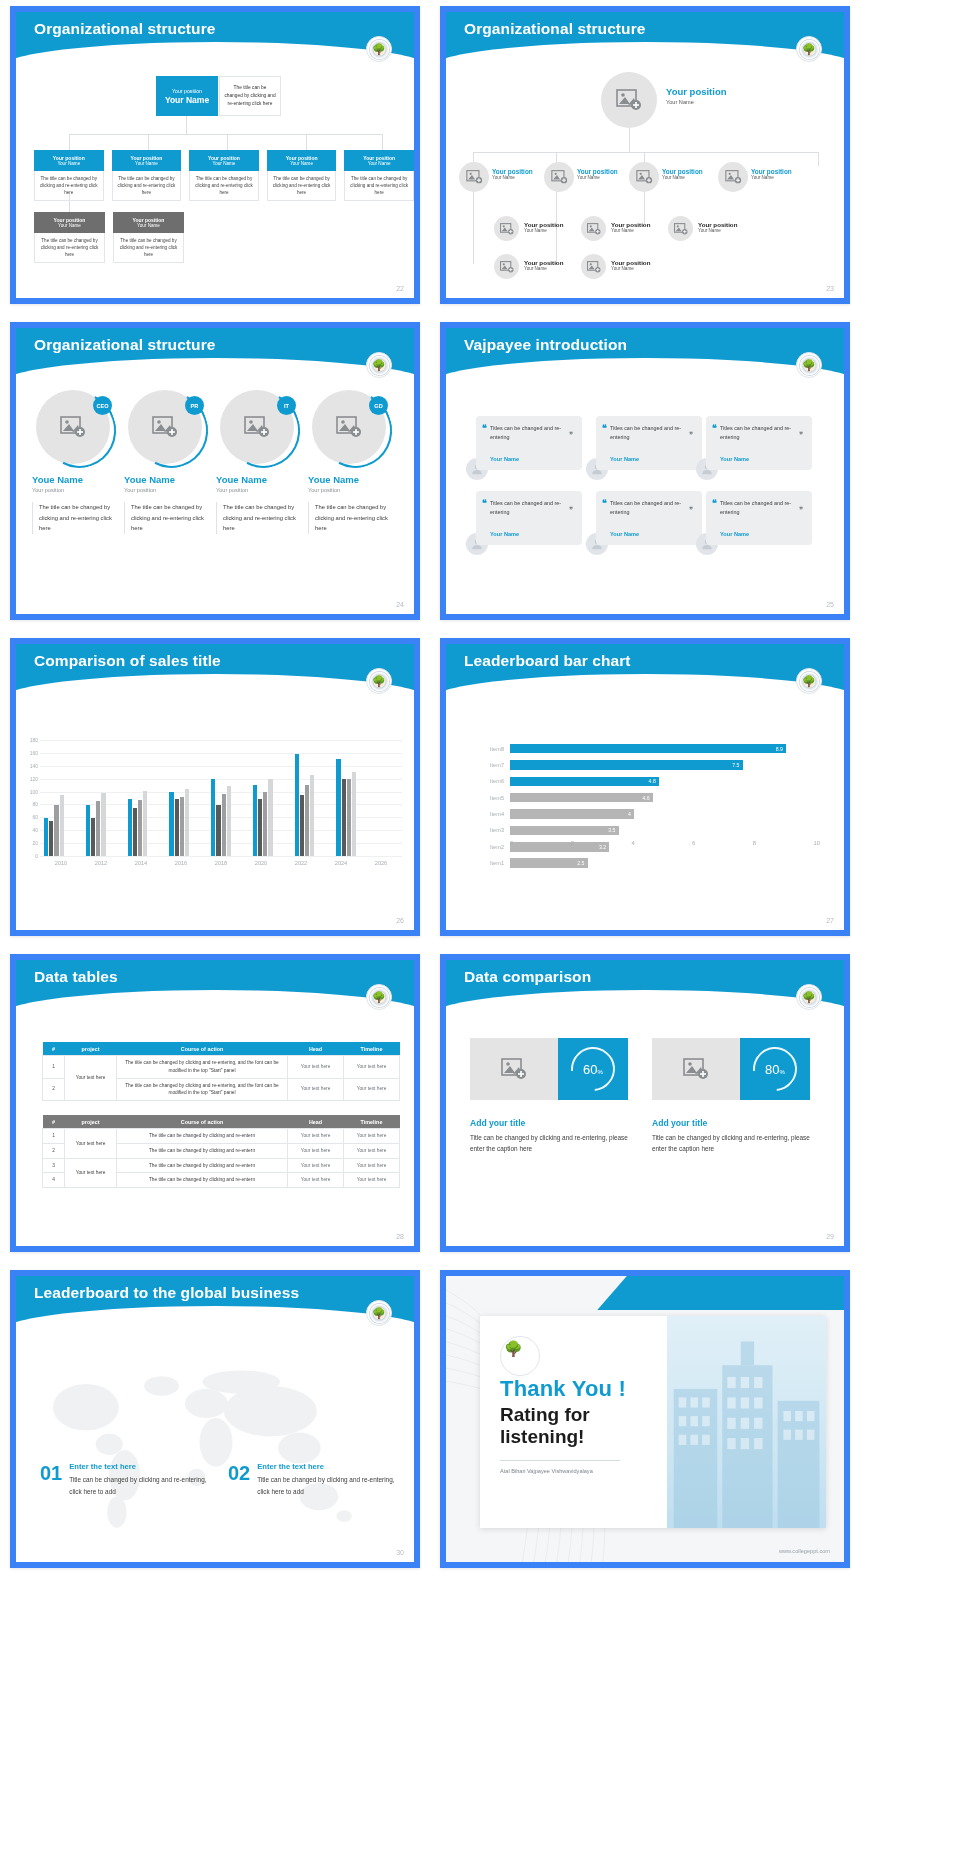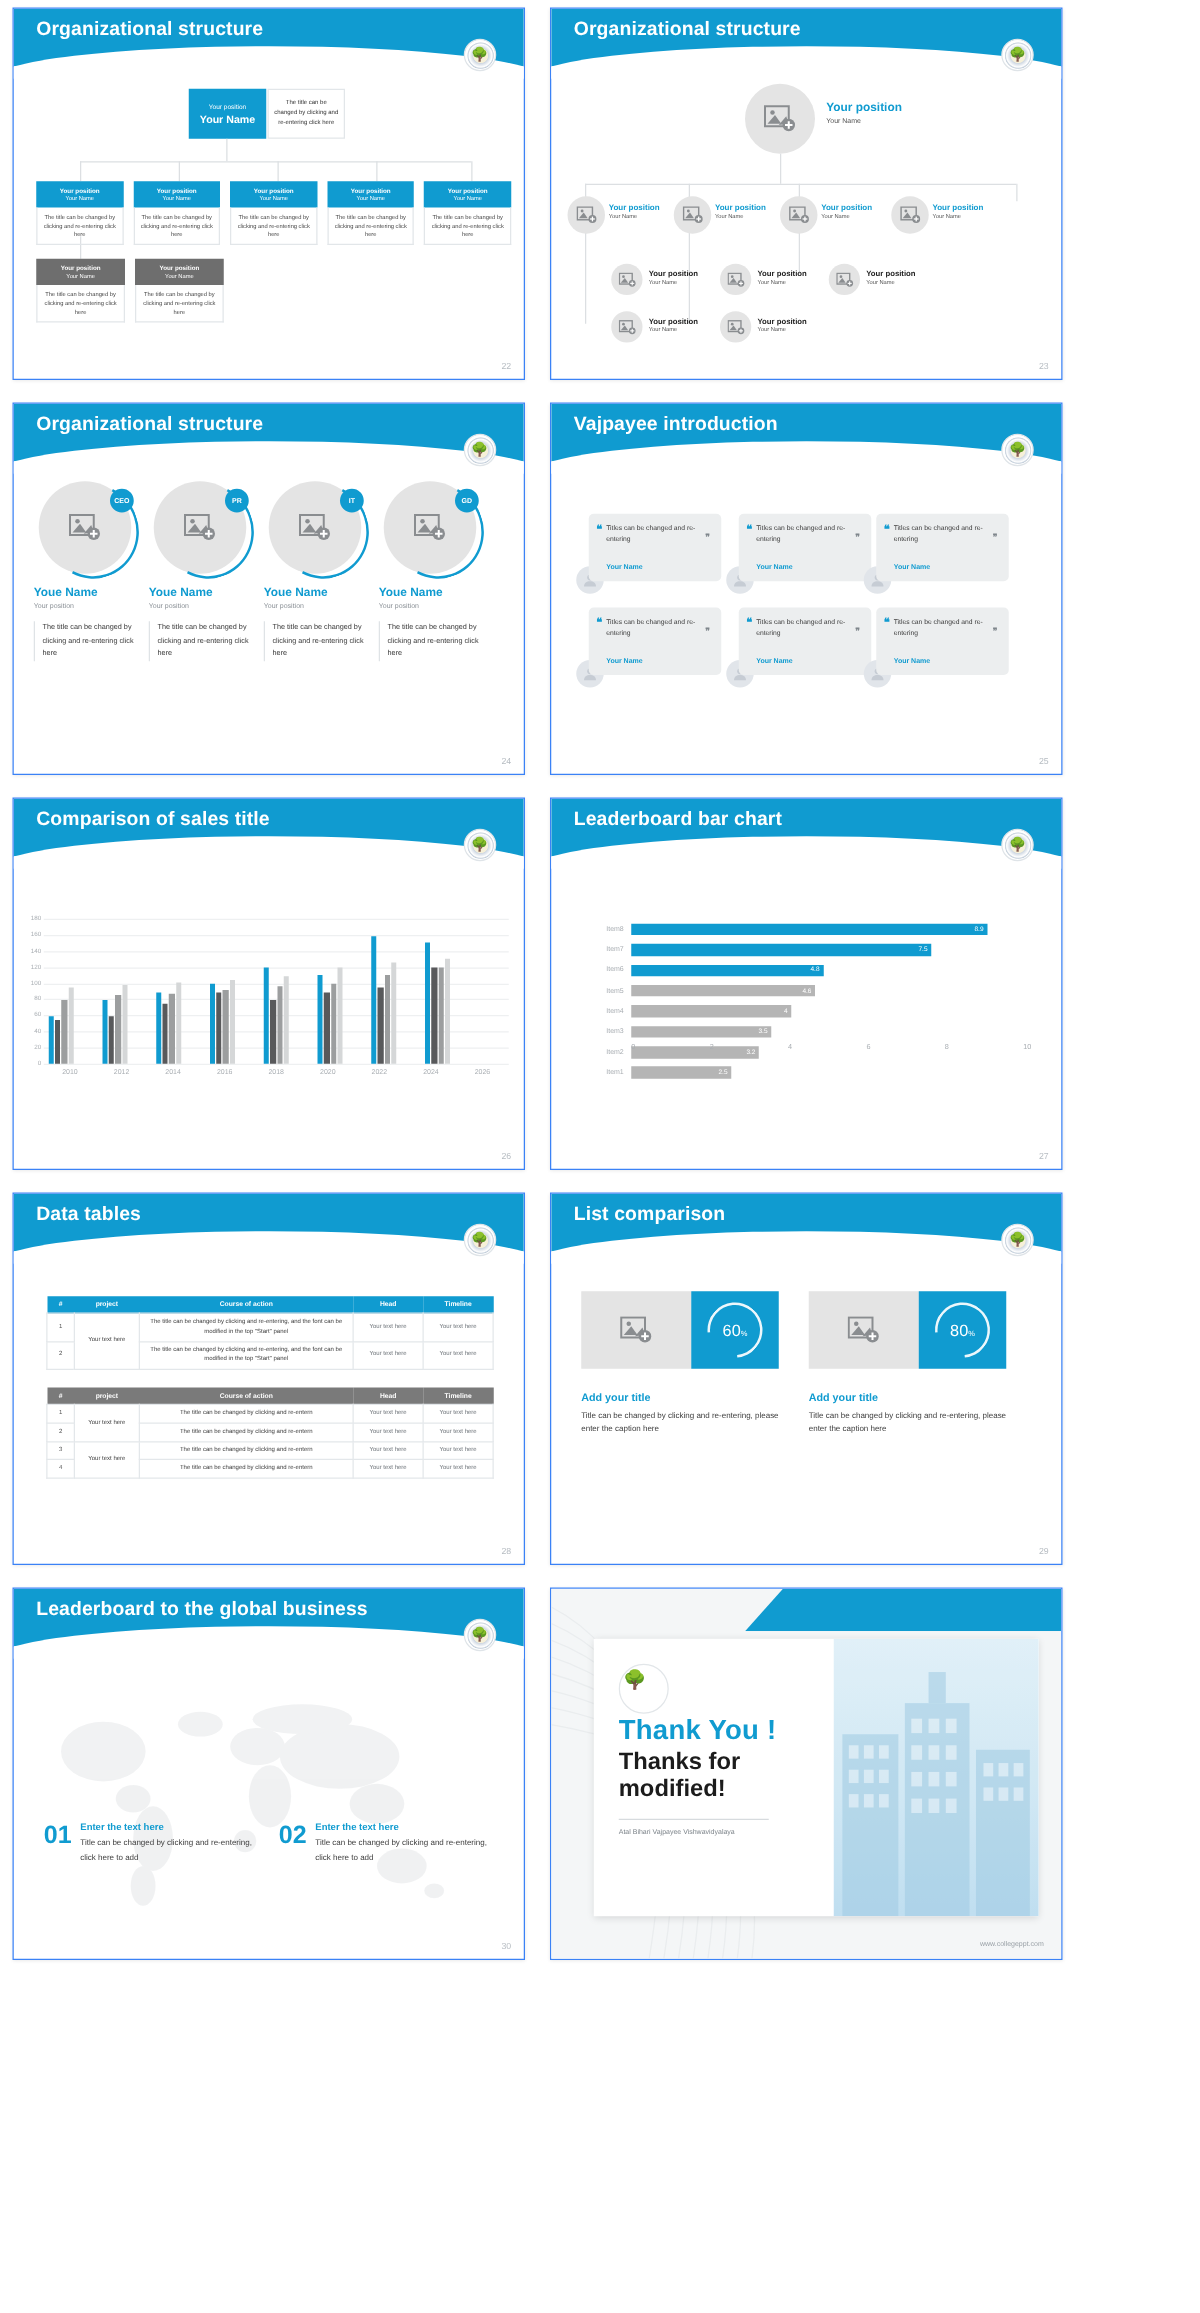--- a/index.html
+++ b/index.html
@@ -15,21 +15,21 @@
     grid-template-columns: 410px 410px;
     grid-template-rows: repeat(5, 310px);
     column-gap: 20px;
     row-gap: 6px;
     padding: 6px 60px 0 10px;
   }
   .slide {
     position: relative;
     width: 410px; height: 298px;
     background: #fff;
-    border: 1px solid #3b82f6;
+    border: 6px solid #3b82f6;
     box-shadow: 0 1px 3px rgba(0,0,0,.10);
     overflow: hidden;
   }
   
   .band {
     position: absolute; left: 0; top: 0; width: 100%; height: 46px;
     background: #109BD0;
   }
   .band::after {
     content: ""; position: absolute; left: -4%; top: 30px; width: 108%; height: 26px;
@@ -909,21 +909,21 @@
             <td class="head">Your text here</td>
             <td class="tl">Your text here</td>
           </tr>
         </tbody>
       </table>
     <div class="pagenum">28</div>
   </div>
 
   <div class="slide">
     <div class="band"></div>
-    <div class="slide-title">List comparison</div>
+    <div class="slide-title">Data comparison</div>
     <div class="logo">
         <div class="ring">
           <span class="tree">🌳</span>
         </div>
       </div>
 
     <div class="dc" style="left:24px;">
       <div style="display:flex;">
         <div class="dcimg">
             <svg width="26" height="22" viewBox="0 0 26 22">
@@ -1071,21 +1071,21 @@
                 <rect x="153" y="134" width="9" height="12"></rect>
                 <rect x="167" y="134" width="9" height="12"></rect>
             </g>
           </svg>
         </div>
         <div class="tyleft">
           <div class="tylogo">
               <div class="ring" style="width:32px;height:32px;"><span class="tree" style="font-size:15px;">🌳</span></div>
             </div>
           <div class="tyh1">Thank You !</div>
-          <div class="tyh2">Thanks for modified!</div>
+          <div class="tyh2">Rating for listening!</div>
           <div class="tyrule"></div>
           <div class="tysub">Atal Bihari Vajpayee Vishwavidyalaya</div>
         </div>
       </div>
       <div class="tyfoot">www.collegeppt.com</div>
     </div>
   </div>
 
 </div>
 

